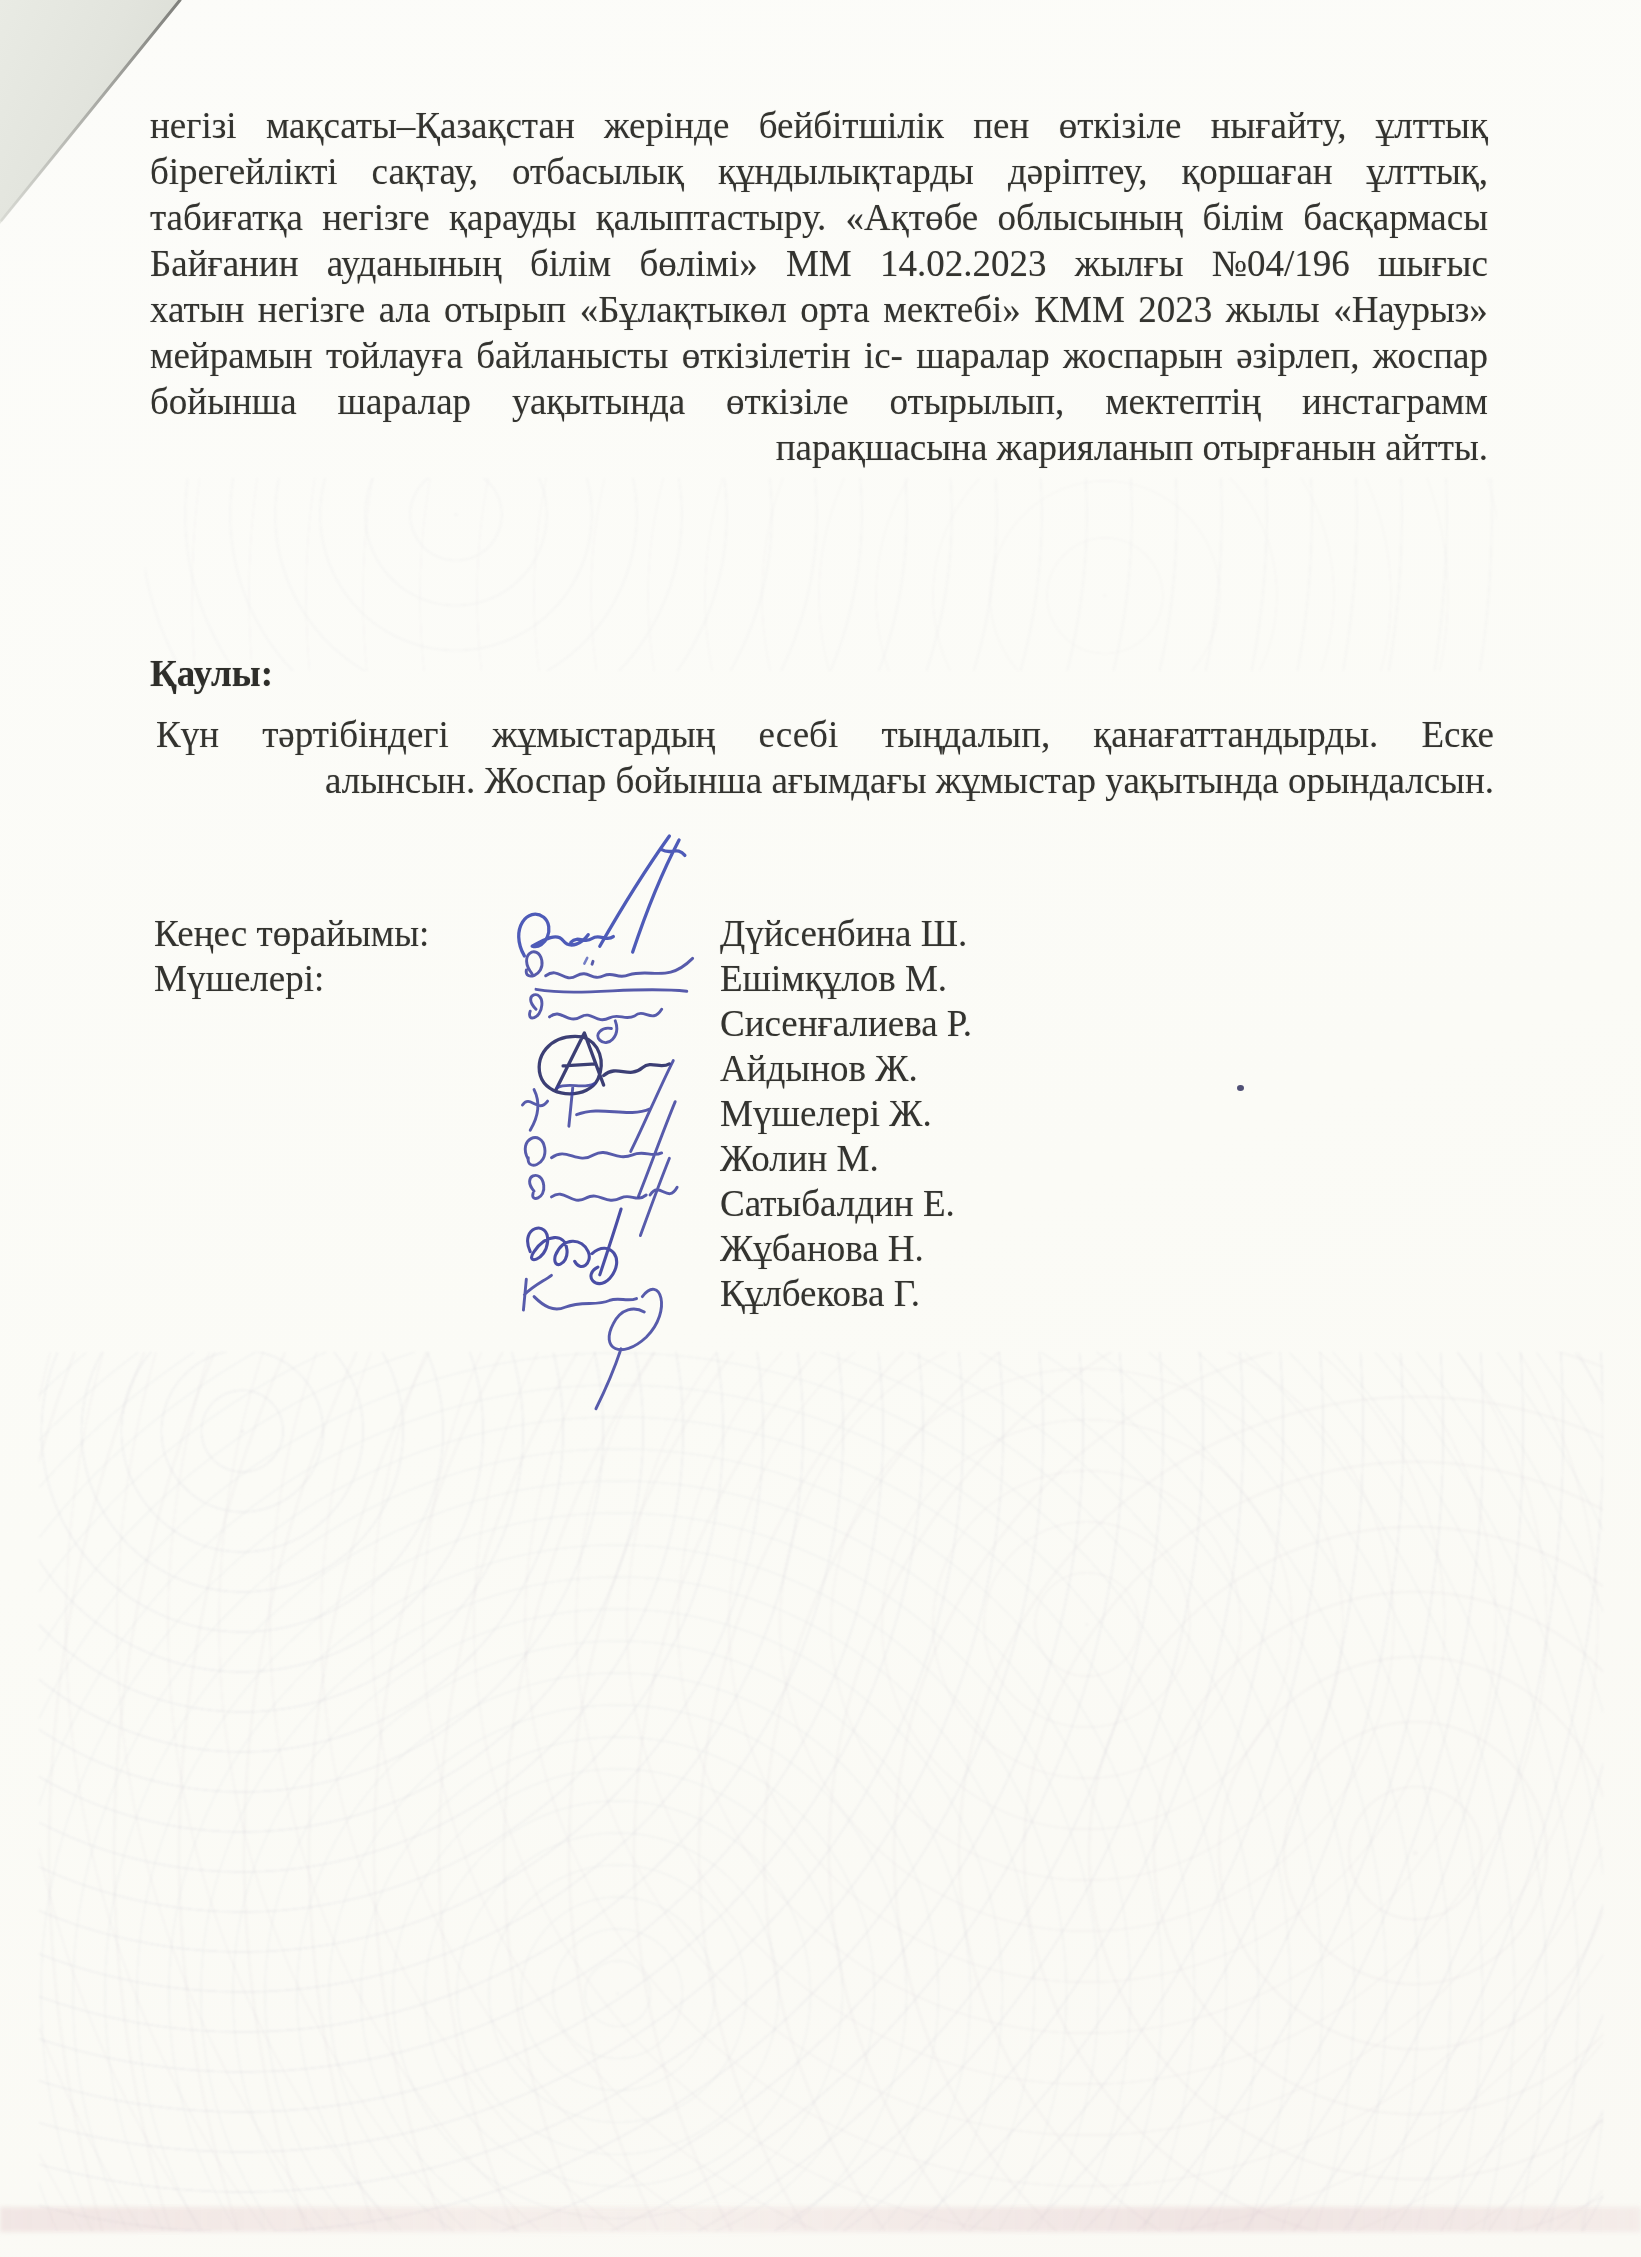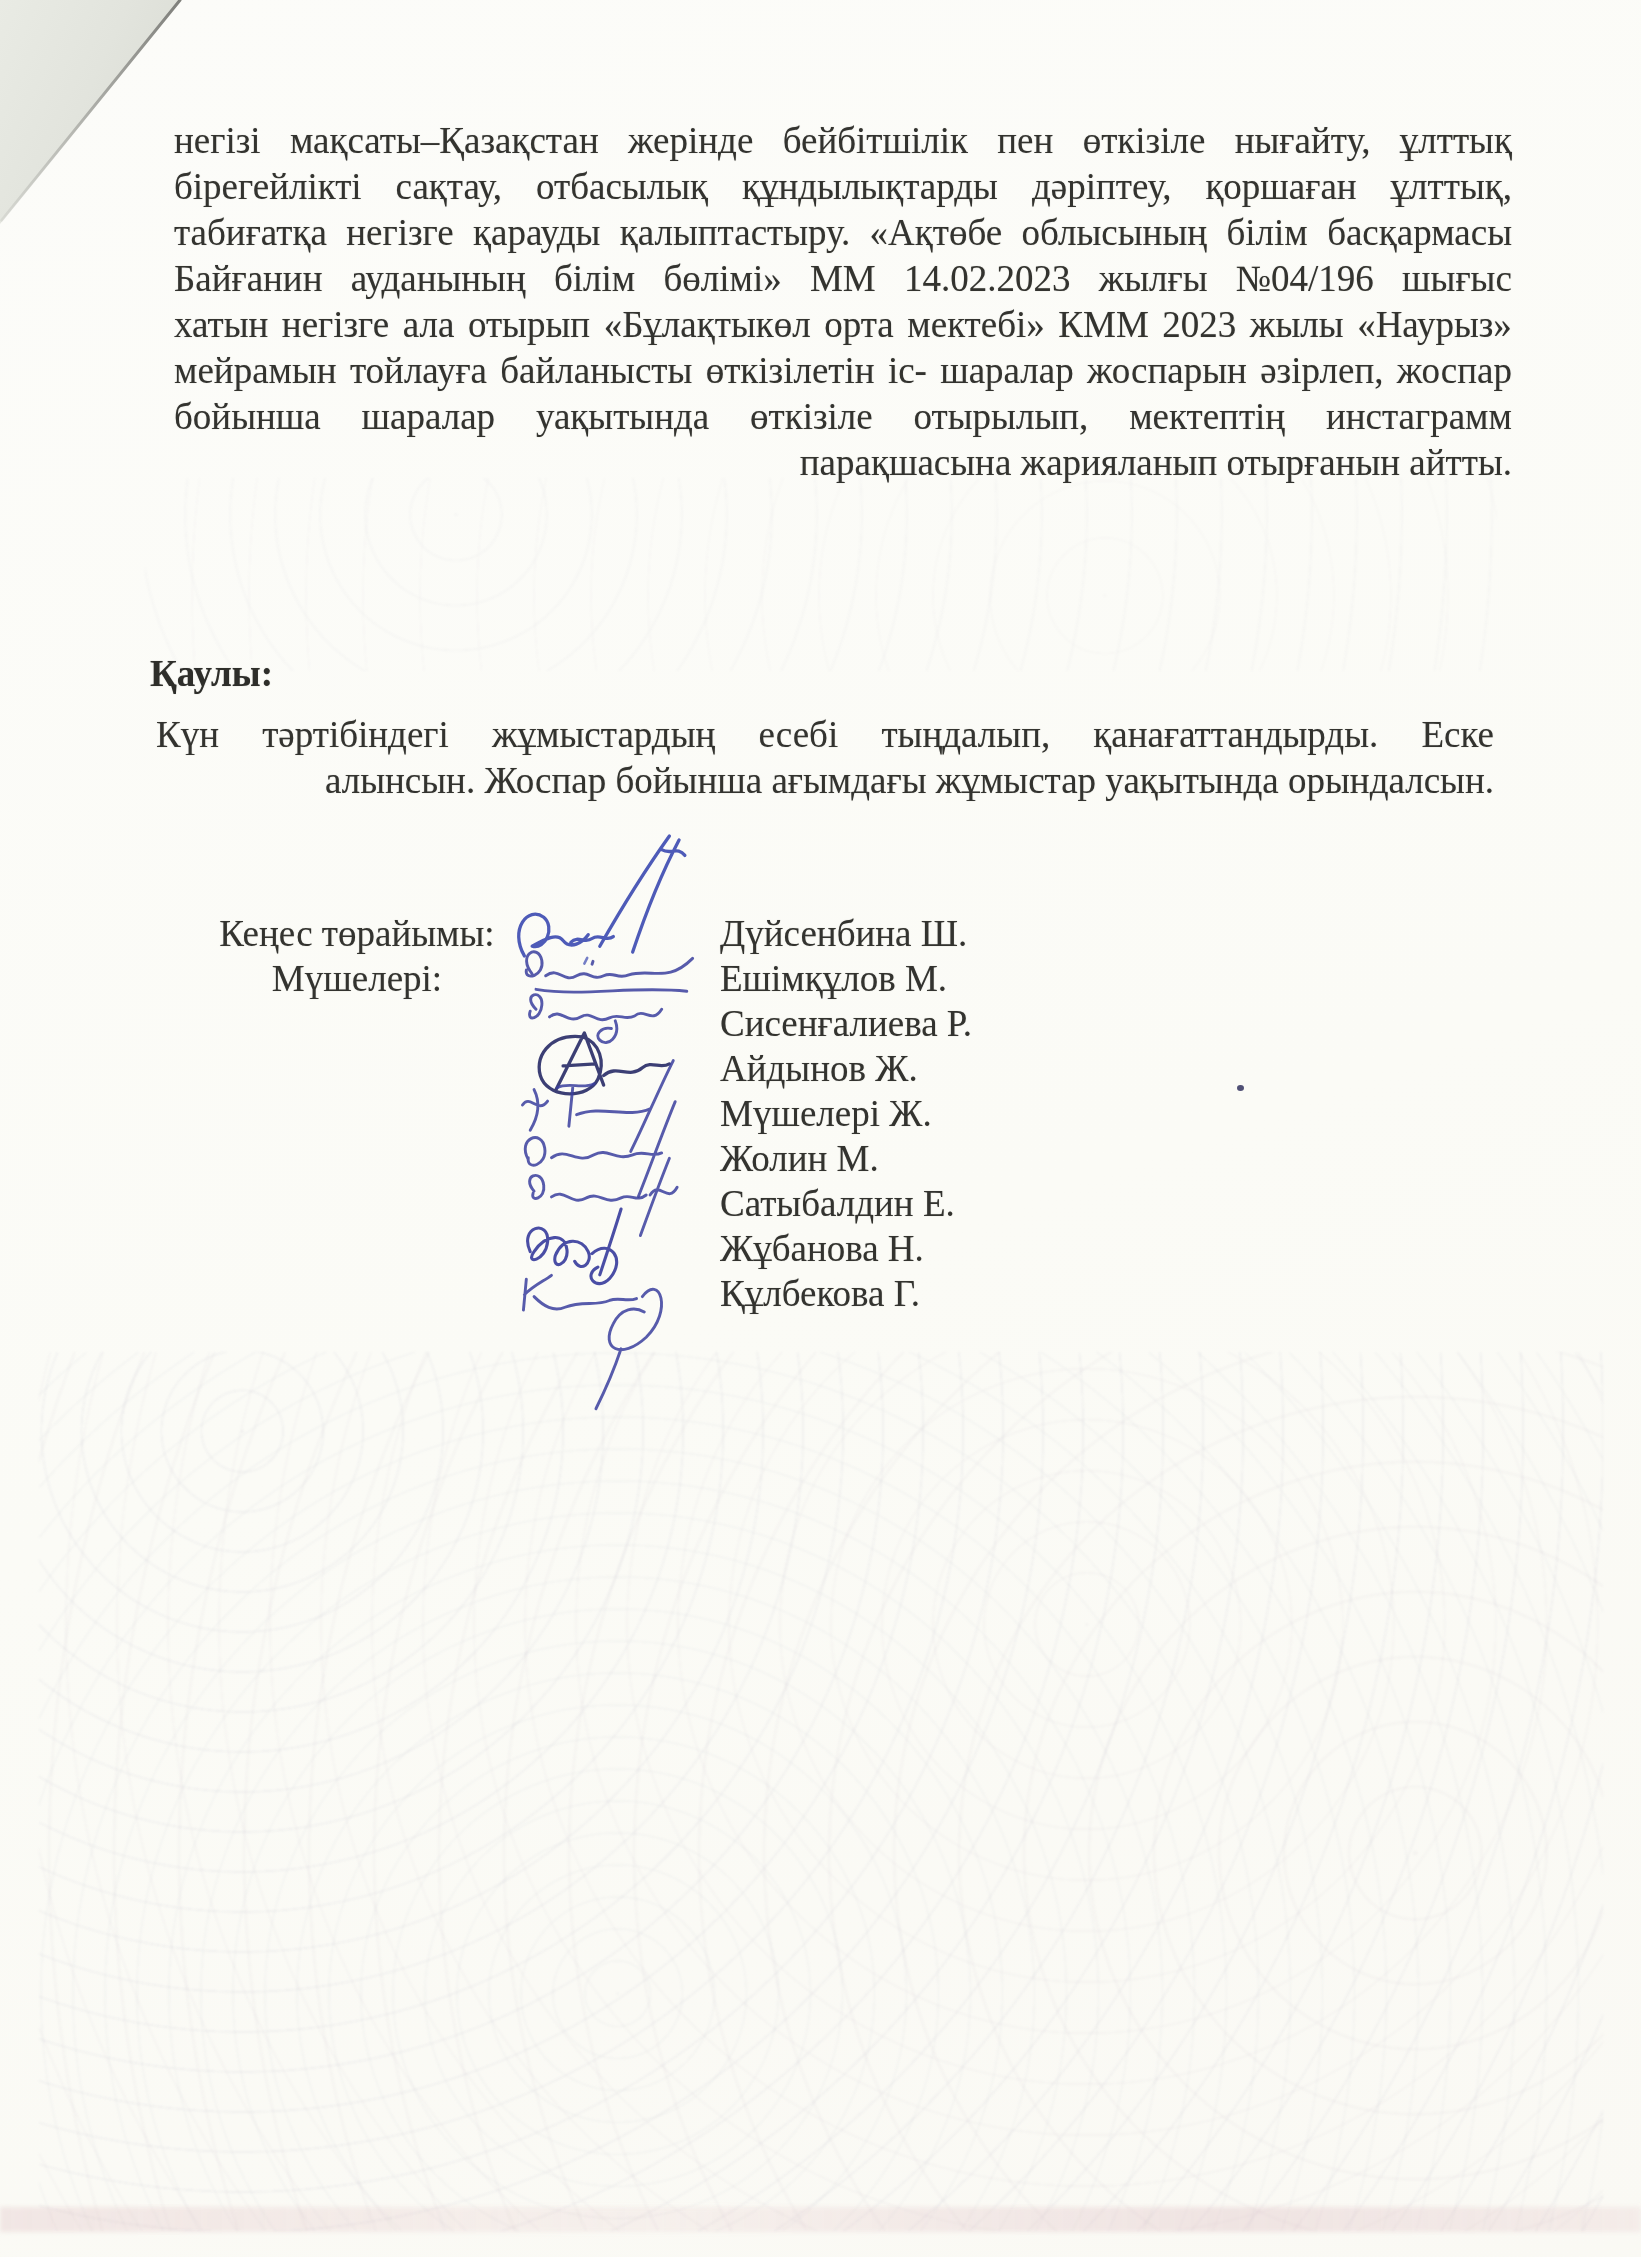--- a/index.html
+++ b/index.html
@@ -21,34 +21,34 @@
     background:linear-gradient(90deg,rgba(95,95,92,.75),rgba(130,130,126,.45) 60%,rgba(150,150,146,.15));
     border-radius:1.9px;
   }
   .corner-soft{
     position:absolute;left:0;top:0;width:232px;height:280px;
     clip-path:polygon(0 0,203px 0,0 251px);
     background:linear-gradient(115deg,rgba(0,0,0,0) 60%,rgba(120,120,115,.10) 78%,rgba(0,0,0,0) 86%);
   }
 
   .textcol{position:absolute;left:150px;width:1338px;color:#33332f;}
-  .body-par{top:118px;font-size:37px;margin-left:24px;}
+  .body-par{top:103px;font-size:37px;}
   .line{height:46px;line-height:46px;white-space:nowrap;
         text-shadow:0 0 1px rgba(60,60,54,.35);}
   .jline{display:flex;justify-content:space-between;}
   .lline{text-align:right;}
 
   .heading{position:absolute;left:150px;top:651px;font-size:37px;line-height:46px;
            font-weight:bold;color:#2e2e2a;text-shadow:0 0 1px rgba(50,50,46,.4);}
   .decision-par{top:712px;font-size:37px;margin-left:6px;}
 
   .sig-section{position:absolute;left:150px;top:911px;width:1338px;font-size:37px;color:#33332f;}
   .sig-row{position:relative;height:45px;}
-  .sig-label{position:absolute;left:16px;top:0;width:382px;height:45px;line-height:45px;
-             text-align:center;white-space:nowrap;text-shadow:0 0 1px rgba(60,60,54,.35);}
+  .sig-label{position:absolute;left:4px;top:0;width:382px;height:45px;line-height:45px;
+             text-align:left;white-space:nowrap;text-shadow:0 0 1px rgba(60,60,54,.35);}
   .sig-name{position:absolute;left:570px;top:0;height:45px;line-height:45px;white-space:nowrap;
             text-shadow:0 0 1px rgba(60,60,54,.35);}
   .sig-ink{position:absolute;left:357px;top:-15.4px;width:232px;height:87px;overflow:visible;}
   .sig-ink path{fill:none;stroke-linecap:round;stroke-linejoin:round;}
 
   .ink-dot{position:absolute;left:1237px;top:1085px;width:6.8px;height:5.8px;border-radius:50%;
            background:#31315e;opacity:.85;}
 
   
   .noise-low{

